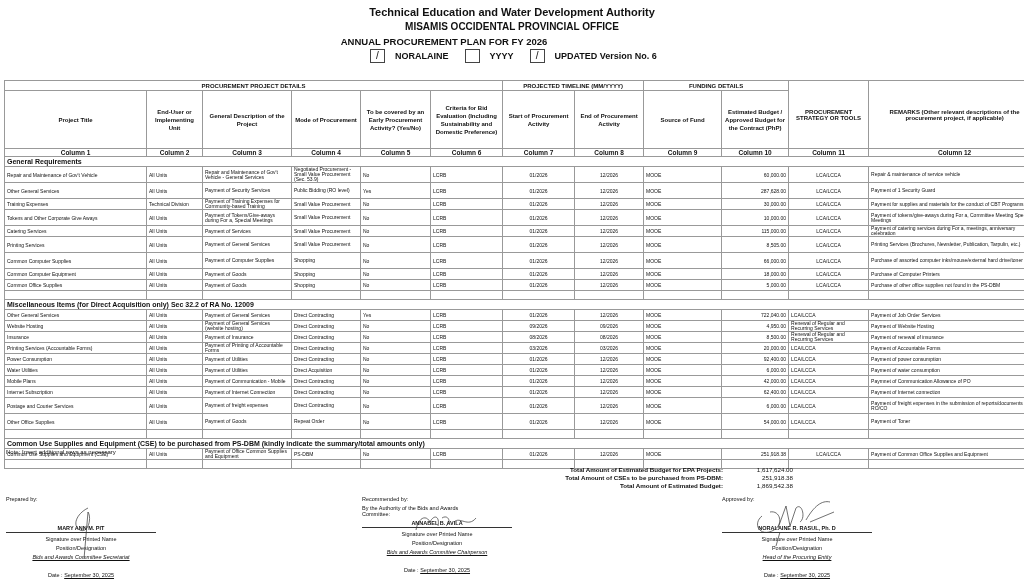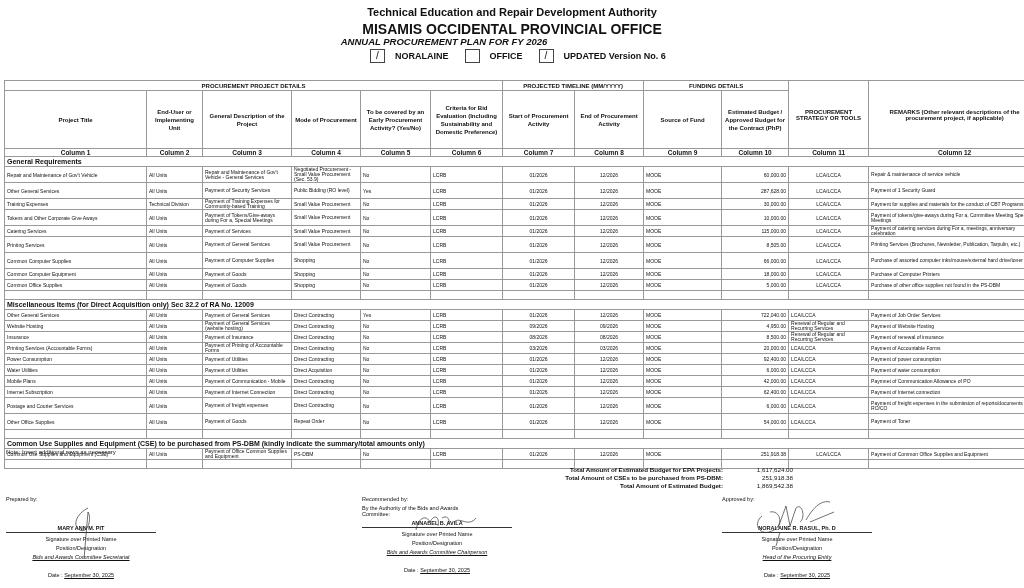--- a/index.html
+++ b/index.html
@@ -1,20 +1,20 @@
 <!DOCTYPE html>
 <html><head>
 <meta charset="utf-8">
 <style>
   * { box-sizing: border-box; margin: 0; padding: 0; }
   body { width: 1024px; height: 588px; background: #fff; font-family: "Liberation Sans", sans-serif; color: #111; position: relative; overflow: hidden; }
   .hdr { text-align: center; font-weight: bold; }
   .hdr .l1 { position: absolute; top: 6px; left: 0; width: 1024px; font-size: 11px; }
-  .hdr .l2 { position: absolute; top: 21px; left: 0; width: 1024px; font-size: 14px; }
-  .hdr .l3 { position: absolute; top: 36px; left: 0; width: 888px; font-size: 9.5px; font-style: italic; }
+  .hdr .l2 { position: absolute; top: 21px; left: 0; width: 1024px; font-size: 10px; }
+  .hdr .l3 { position: absolute; top: 36px; left: 0; width: 888px; font-size: 9.5px; }
   .checks { position: absolute; top: 49px; left: 370px; display: flex; align-items: center; font-size: 9px; font-weight: bold; }
   .cb { width: 15px; height: 14px; border: 1px solid #444; display: inline-block; text-align: center; font-weight: normal; font-size: 10px; line-height: 12px; margin-right: 10px; }
   .checks .lbl { margin-right: 16px; }
 
   table.app { position: absolute; top: 80px; left: 4px; width: 1016px; border-collapse: collapse; table-layout: fixed; font-size: 5px; border: 1.5px solid #444; }
   table.app td, table.app th { border: 1px solid #999; padding: 0 2px; overflow: hidden; white-space: nowrap; vertical-align: middle; }
   table.app th { font-weight: bold; text-align: center; white-space: normal; }
   .grp th { font-size: 6px; height: 10px; }
   .hd th { font-size: 6px; height: 58px; line-height: 8px; }
   .coln th { font-size: 6.5px; height: 8px; }
@@ -38,30 +38,30 @@
   .sig .line { text-align: center; margin-top: 3px; }
   .sig .pos { text-align: center; font-style: italic; text-decoration: underline; margin-top: 3px; }
   .sig .date { text-align: center; margin-top: 12px; }
   .sig .date u { text-decoration: underline; }
   .scribble { position: absolute; }
 </style>
 </head>
 <body>
 
 <div class="hdr">
-  <div class="l1">Technical Education and Repair Development Authority</div>
+  <div class="l1">Technical Education and Water Development Authority</div>
   <div class="l2">MISAMIS OCCIDENTAL PROVINCIAL OFFICE</div>
   <div class="l3">ANNUAL PROCUREMENT PLAN FOR FY 2026</div>
 </div>
 
 <div class="checks">
   <span class="cb">/</span>
   <span class="lbl">NORALAINE</span>
   <span class="cb"></span>
-  <span class="lbl">OFFICE</span>
+  <span class="lbl">YYYY</span>
   <span class="cb">/</span>
   <span class="lbl">UPDATED Version No. 6</span>
 </div>
 
 <table class="app">
   <colgroup>
     <col style="width:142px">
       <col style="width:56px">
       <col style="width:89px">
       <col style="width:69px">

